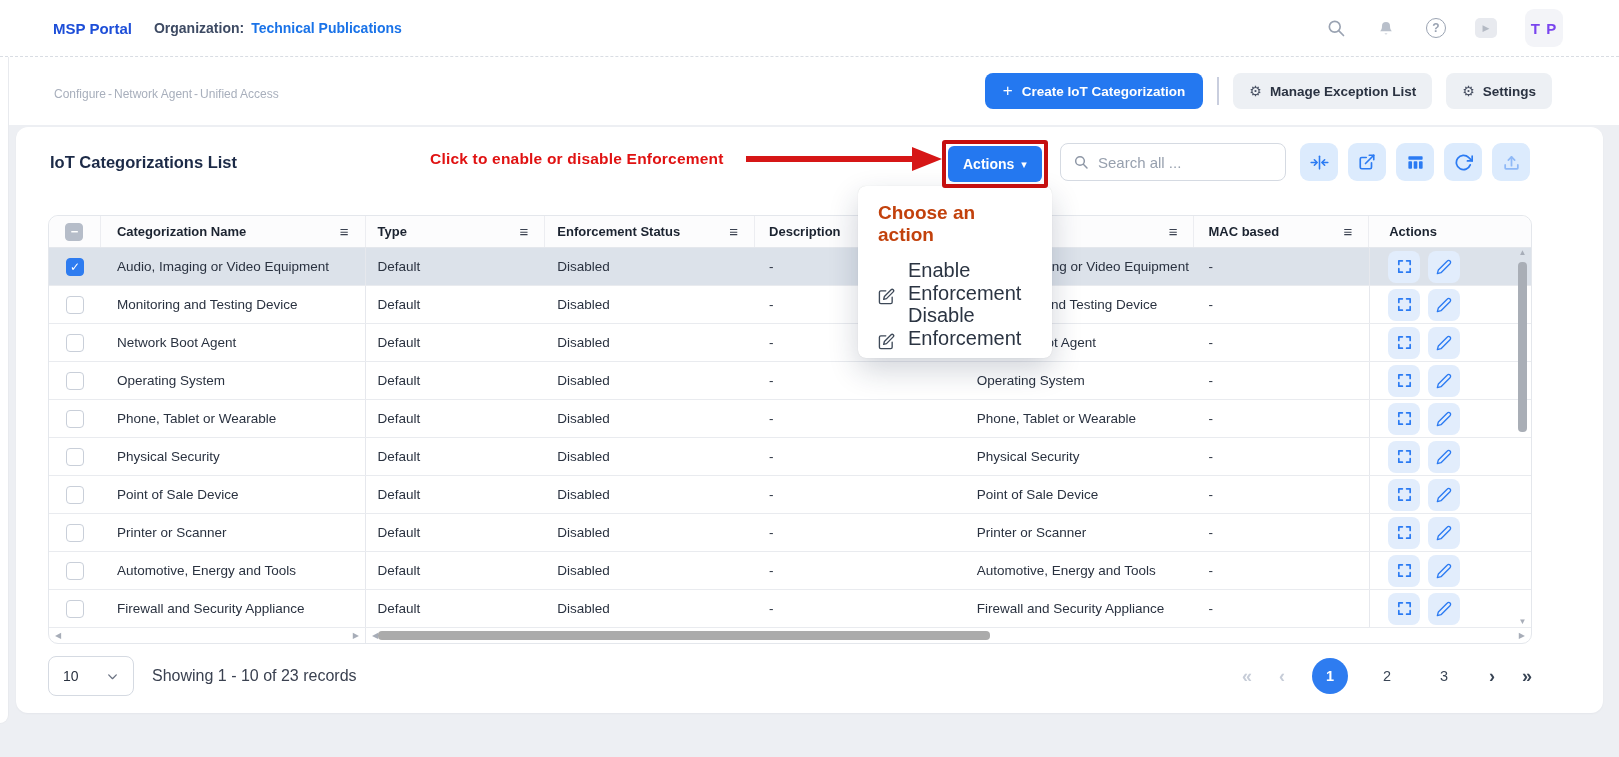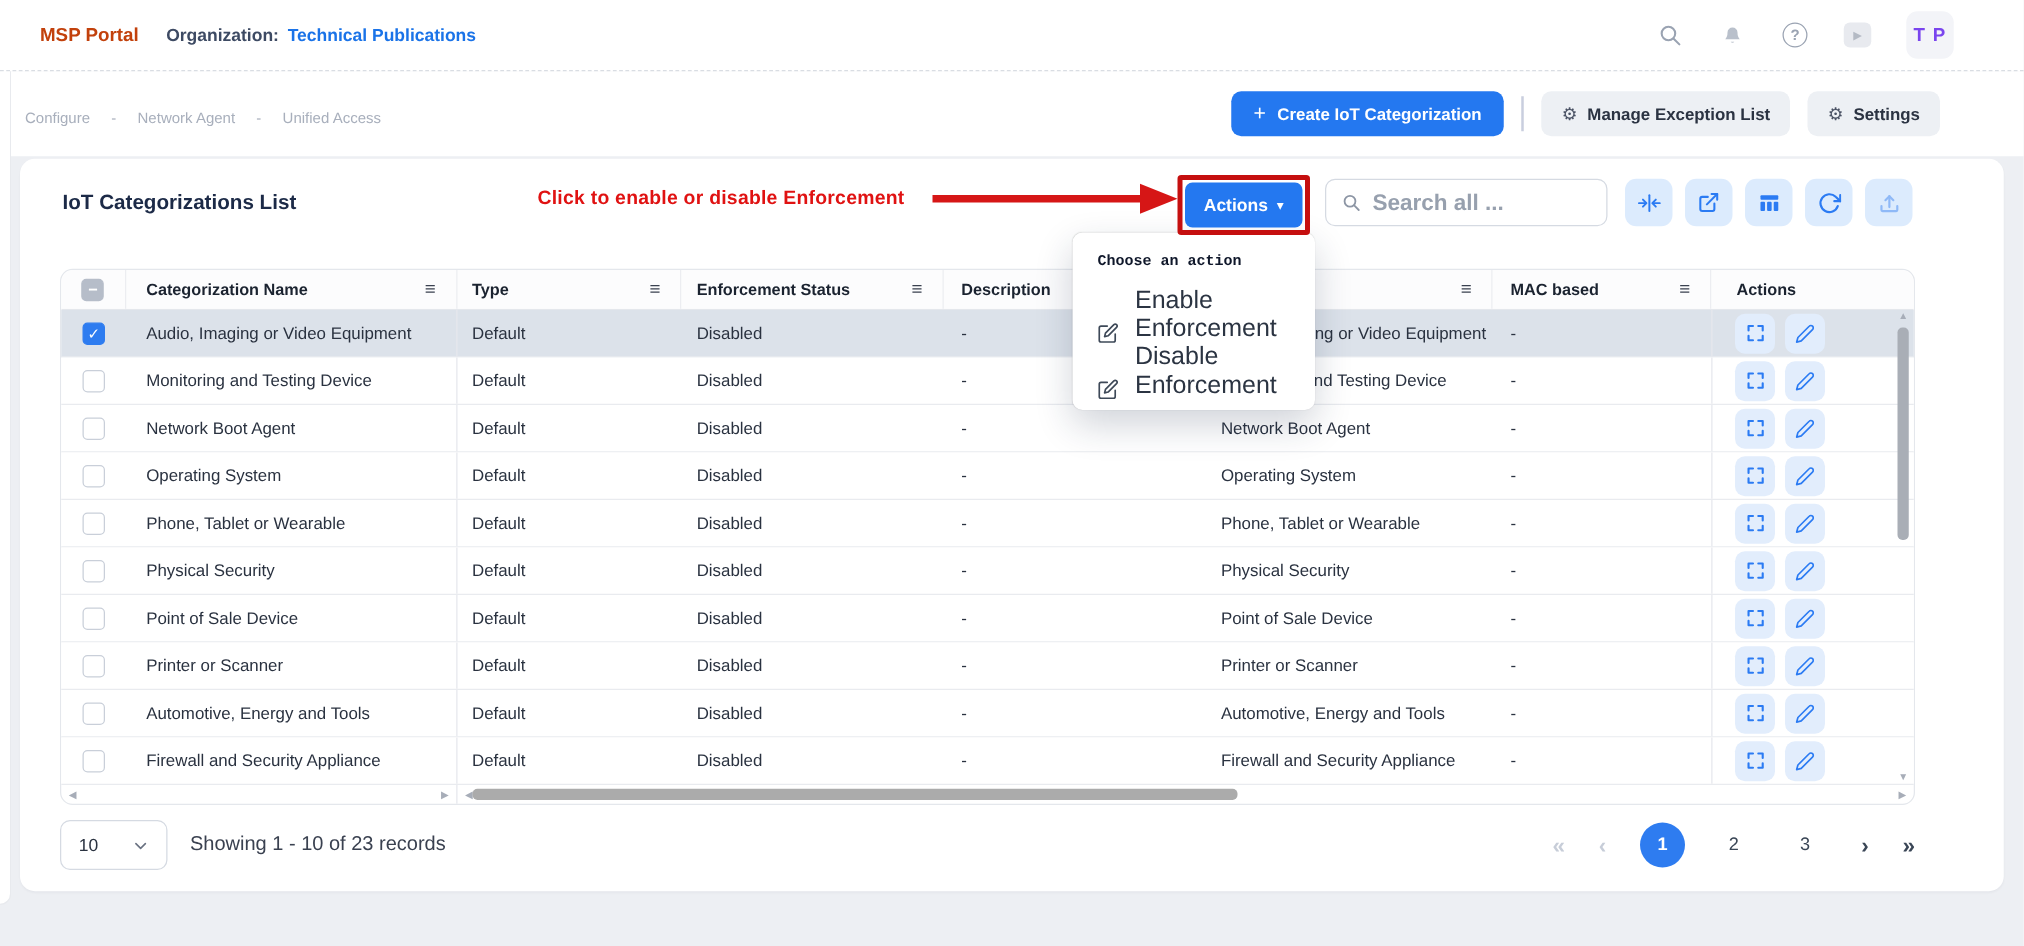--- a/index.html
+++ b/index.html
@@ -2,36 +2,36 @@
 <html><head>
 <meta charset="utf-8">
 <style>
   * { box-sizing: border-box; margin: 0; padding: 0; }
   html,body { width:1619px; height:757px; overflow:hidden; }
   body { font-family:"Liberation Sans","DejaVu Sans",sans-serif; background:#edeff3; color:#2a3240; }
   .glyph { font-family:"Liberation Sans","DejaVu Sans",sans-serif; }
 
   
   .topbar { height:57px; background:#fff; border-bottom:1px dashed #d9dde3; display:flex; align-items:center; padding:0 56px 0 32px; position:relative; z-index:6; }
-  .brand { font-size:15px; font-weight:700; color:#c2410c; }
+  .brand { font-size:15px; font-weight:700; color:#1d4ed8;margin-left:21px; }
   .org { margin-left:22px; font-size:14px; font-weight:700; color:#3d4a63; }
   .org-link { color:#1a73e8; margin-left:7px; cursor:pointer; }
   .top-icons { margin-left:auto; display:flex; align-items:center; gap:28px; }
   .tico { width:22px; height:22px; display:flex; align-items:center; justify-content:center; color:#9aa3b2; }
   .help-circle { width:20px; height:20px; border:1.8px solid #9aa3b2; border-radius:50%; font-size:12px; font-weight:700; color:#9aa3b2; display:flex; align-items:center; justify-content:center; }
   .video-chip { width:26px; height:20px; background:#e8eaef; border-radius:5px; display:flex; align-items:center; justify-content:center; color:#b4bac4; font-size:9px; }
   .avatar { width:38px; height:38px; border-radius:9px; background:#f3f4f8; color:#7a45ee; font-weight:700; font-size:15px; letter-spacing:1px; display:flex; align-items:center; justify-content:center; }
 
   
   .side-sliver { position:absolute; left:0; top:44px; width:9px; height:680px; background:#fff; border:1px solid #e8eaee; border-left:none; border-radius:0 10px 10px 0; z-index:5; }
 
   
   .pagebar { height:68px; background:#fff; display:flex; align-items:center; padding:0 67px 0 20px; position:relative; z-index:4; }
   .ptitle { font-size:18px; font-weight:700; color:#1d2736; }
-  .crumbs { margin-top:5px; font-size:12px; color:#a8afbc; display:flex; gap:17px; }
+  .crumbs { margin-top:5px; font-size:12px; color:#a8afbc; display:flex; gap:2px;margin-left:34px; }
   .pagebar-right { margin-left:auto; display:flex; align-items:center; }
   .btn-primary { background:#2478f0; color:#fff; border:none; height:36px; padding:0 18px; border-radius:8px; font-size:13.5px; font-weight:700; display:flex; align-items:center; gap:9px; cursor:pointer; }
   .btn-primary .plus { font-size:17px; font-weight:400; }
   .vdivider { width:2px; height:28px; background:#c9cede; margin:0 14px; }
   .btn-gray { background:#edf0f4; color:#2b3342; border:none; height:36px; padding:0 16px; border-radius:8px; font-size:13.5px; font-weight:600; display:flex; align-items:center; gap:8px; cursor:pointer; }
   .gear { color:#4a5264; font-size:14px; }
   .btn-gray + .btn-gray { margin-left:14px; }
 
   
   .content { padding:2px 16px; }
@@ -39,29 +39,29 @@
 
   .list-title { position:absolute; left:34px; top:26px; font-size:16.5px; font-weight:700; color:#1c2a47; }
   .annotation { position:absolute; left:414px; top:23px; font-size:15.5px; font-weight:700; color:#e01212; letter-spacing:.2px; }
   .anno-arrow { position:absolute; left:728px; top:14px; }
 
   .actions-redbox { position:absolute; left:926px; top:13px; border:4px solid #c50f0f; border-radius:3px; padding:2px; z-index:21; }
   .btn-actions { background:#2478f0; color:#fff; border:none; height:36px; padding:0 15px; border-radius:6px; font-size:14px; font-weight:700; display:flex; align-items:center; gap:7px; cursor:pointer; }
   .caret { font-size:11px; }
 
   .searchbox { position:absolute; left:1044px; top:16px; width:226px; height:38px; border:1px solid #d5dae2; border-radius:8px; display:flex; align-items:center; padding:0 10px 0 12px; background:#fff; }
-  .searchbox input { border:none; outline:none; margin-left:9px; font-size:18px; color:#3a4150; width:160px; background:transparent;font-weight:bold; }
+  .searchbox input { border:none; outline:none; margin-left:9px; font-size:15px; color:#3a4150; width:160px; background:transparent; }
   .searchbox input::placeholder { color:#97a0ae; }
 
   .tool-icons { position:absolute; left:1284px; top:16px; display:flex; gap:10px; }
   .ibtn { width:38px; height:38px; border:none; border-radius:9px; background:#dcebfd; display:flex; align-items:center; justify-content:center; cursor:pointer; }
 
   
   .dropdown { position:absolute; left:842px; top:59px; width:194px; background:#fff; border-radius:8px; padding:12px 0 8px; box-shadow:0 12px 30px rgba(25,39,70,.20), 0 0 1px rgba(0,0,0,.15); z-index:20; }
-  .dd-header { padding:4px 20px 14px; font-size:12px; font-weight:600; color:#0f172a;font-family:Liberation Mono, monospace; }
+  .dd-header { padding:4px 20px 14px; font-size:19px; font-weight:600; color:#c2410c; }
   .dd-item { height:45px; display:flex; align-items:flex-end; gap:13px; padding:0 20px; font-size:20px; color:#2b3442; cursor:pointer; }
   .dd-item.hl { background:#e9f2fe; color:#2c7df2; }
   .dd-item.hl svg { stroke:#2c7df2; }
   .dd-item svg { stroke:#3e4958; }
 
   
   .tablewrap { position:absolute; left:32px; top:88px; width:1484px; height:429px; border:1px solid #e4e7ec; border-radius:10px; background:#fff; }
   .thead { display:flex; height:32px; align-items:center; border-bottom:1px solid #e4e7ec; background:#fcfcfd; border-radius:10px 10px 0 0; font-size:13px; font-weight:600; color:#1b2330; }
   .th { display:flex; align-items:center; height:100%; border-right:1px solid #ecedf1; }
   .th:last-child { border-right:none; }

